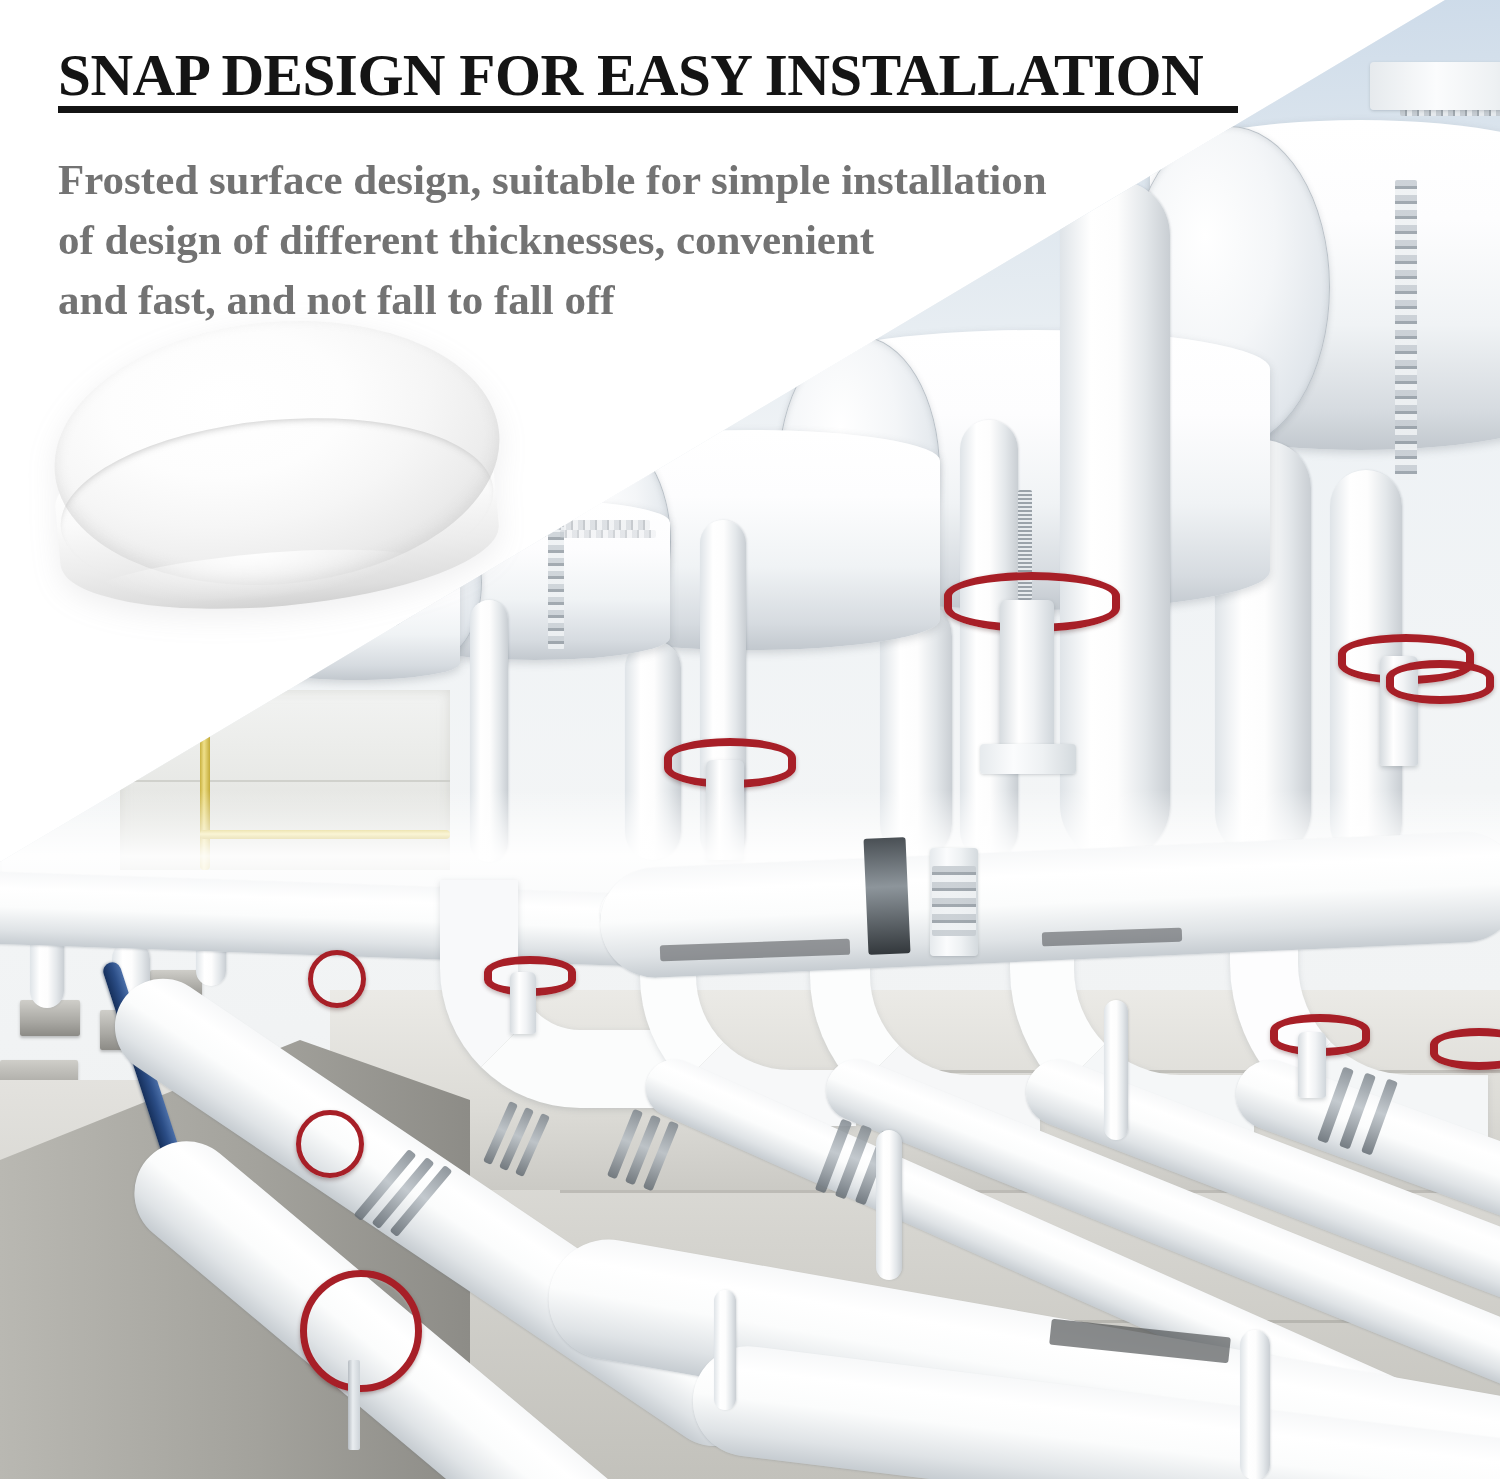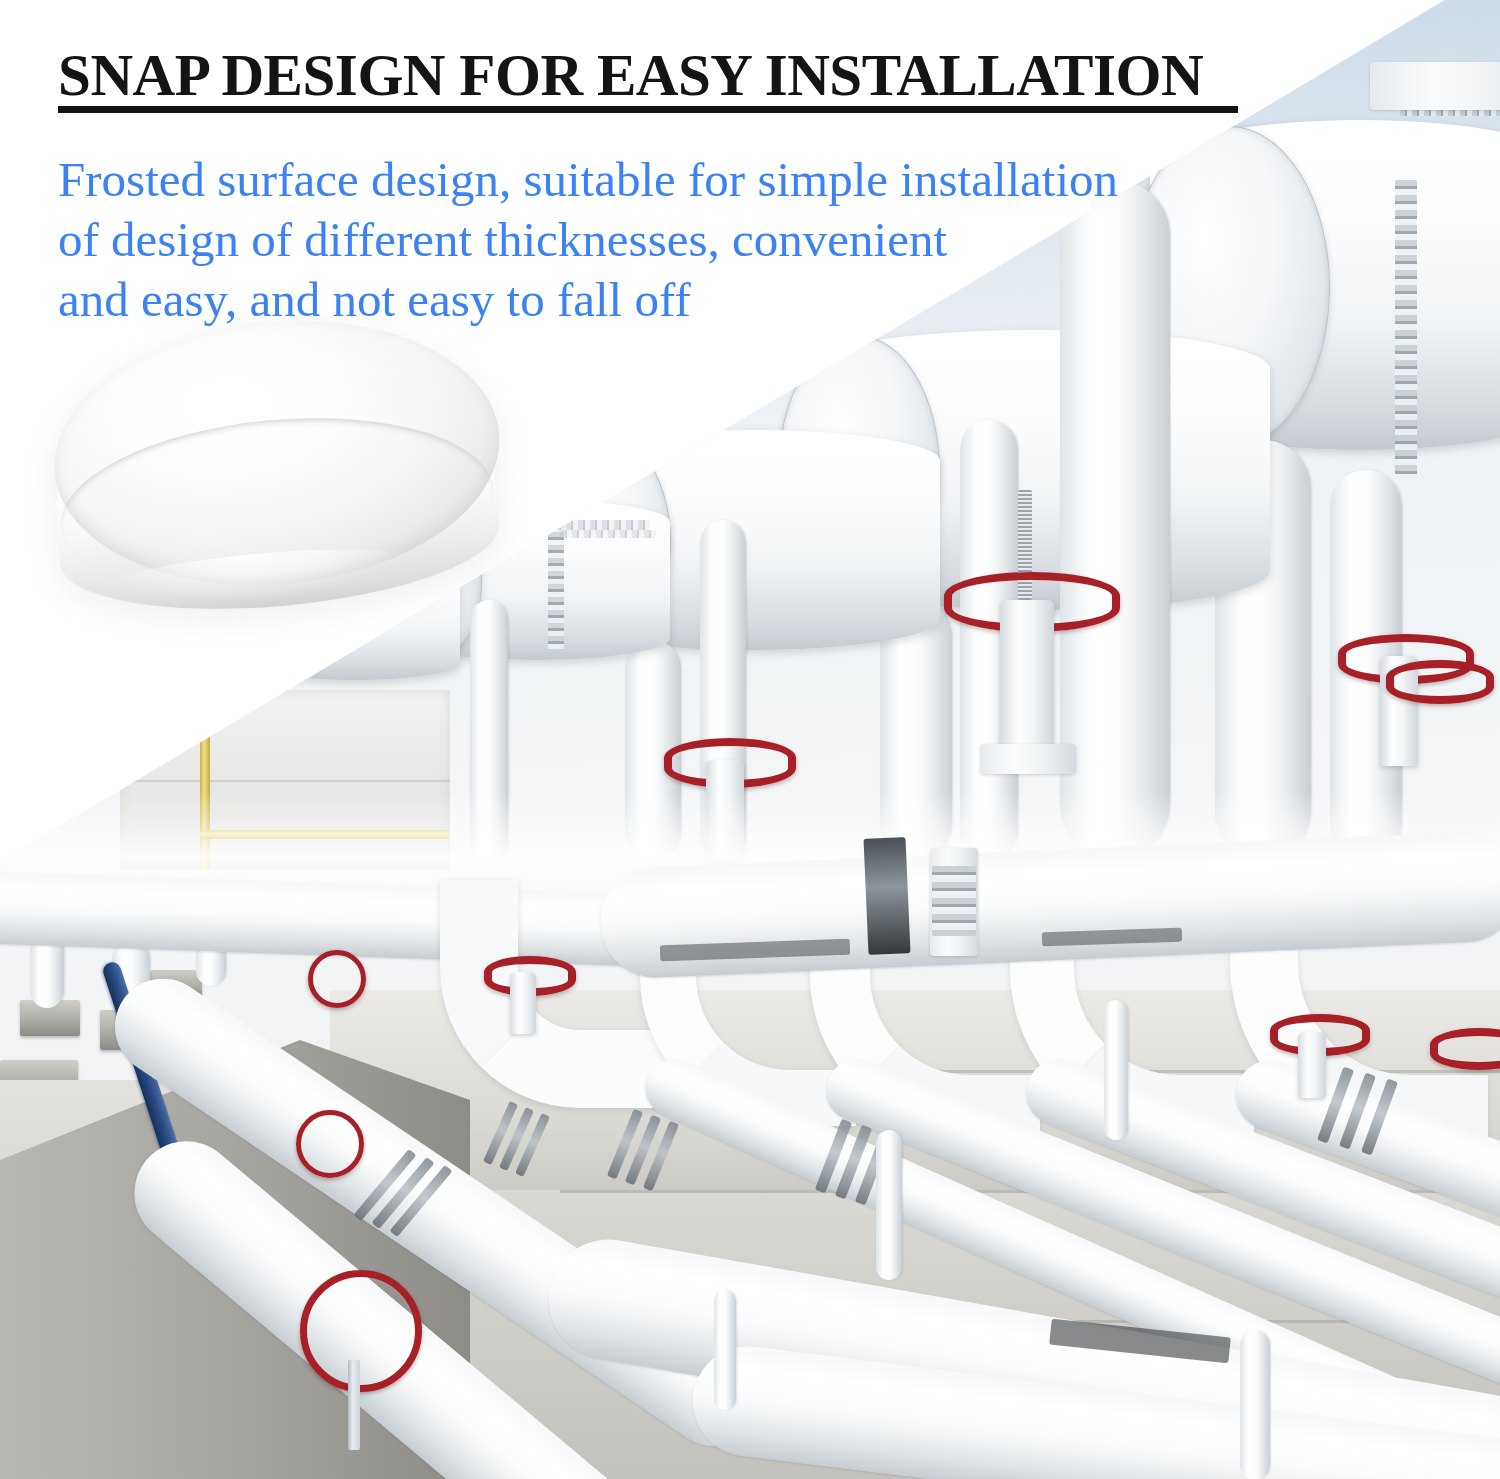--- a/index.html
+++ b/index.html
@@ -158,24 +158,24 @@
     transform-origin:left top;
     white-space:nowrap;
   }
   #headline-rule{
     position:absolute;left:58px;top:106px;width:1180px;height:7px;
     background:#141414;
   }
   #subcopy{
     position:absolute;left:58px;top:150px;width:1090px;
     font-family:"Liberation Serif",serif;
-    font-weight:400;
-    font-size:49px;
+    font-weight:700;
+    font-size:43px;
     line-height:60px;
-    color:#3b82f6;
+    color:#737373;
   }
   #subcopy div{white-space:nowrap;}
 
   
   #product{
     position:absolute;left:52px;top:316px;width:460px;height:352px;
     filter:drop-shadow(0 8px 14px rgba(120,125,135,.12));
   }
   
   #cap-side{
@@ -388,21 +388,21 @@
     <div style="position:absolute;left:1050px;top:1328px;width:180px;height:26px;background:#3a3d40;opacity:.6;border-radius:3px;transform:rotate(6deg);"></div>
 
   </div>
 
   <div id="headline">SNAP DESIGN FOR EASY INSTALLATION</div>
   <div id="headline-rule"></div>
 
   <div id="subcopy">
     <div>Frosted surface design, suitable for simple installation</div>
     <div>of design of different thicknesses, convenient</div>
-    <div>and easy, and not easy to fall off</div>
+    <div>and fast, and not fall to fall off</div>
   </div>
 
   <div id="product">
     <div id="cap-side"></div>
     <div id="cap-top"></div>
     <div id="cap-seam"></div>
     <div id="cap-rimlight"></div>
   </div>
 
 </div>

